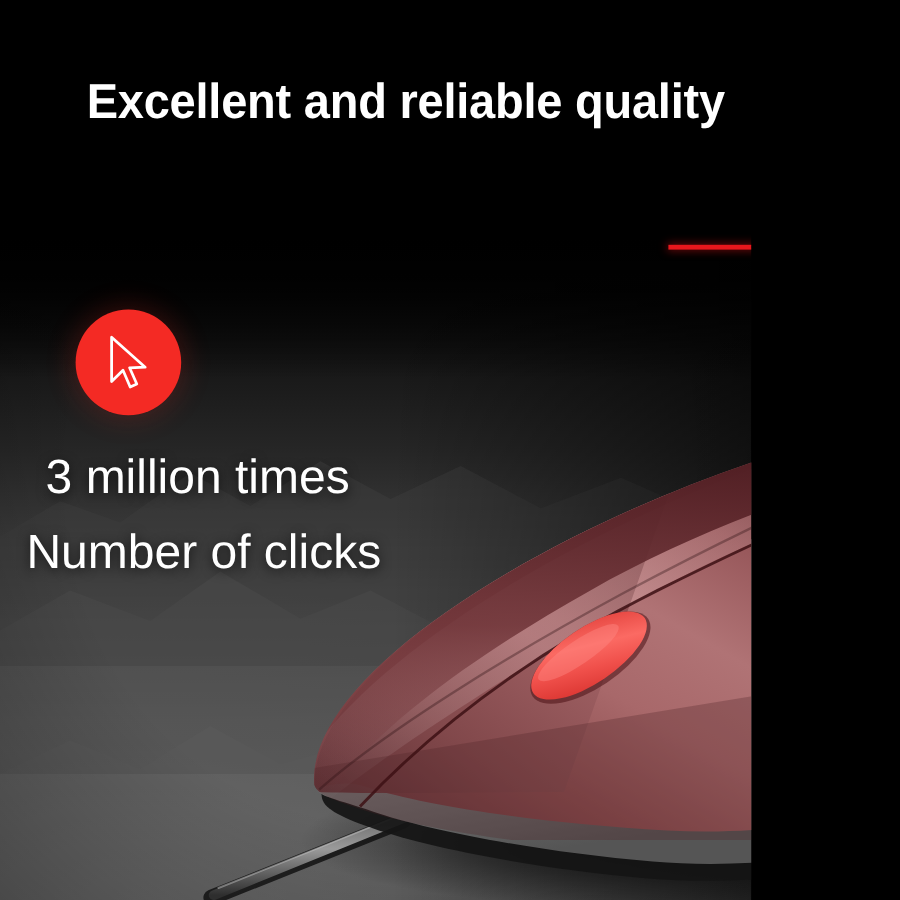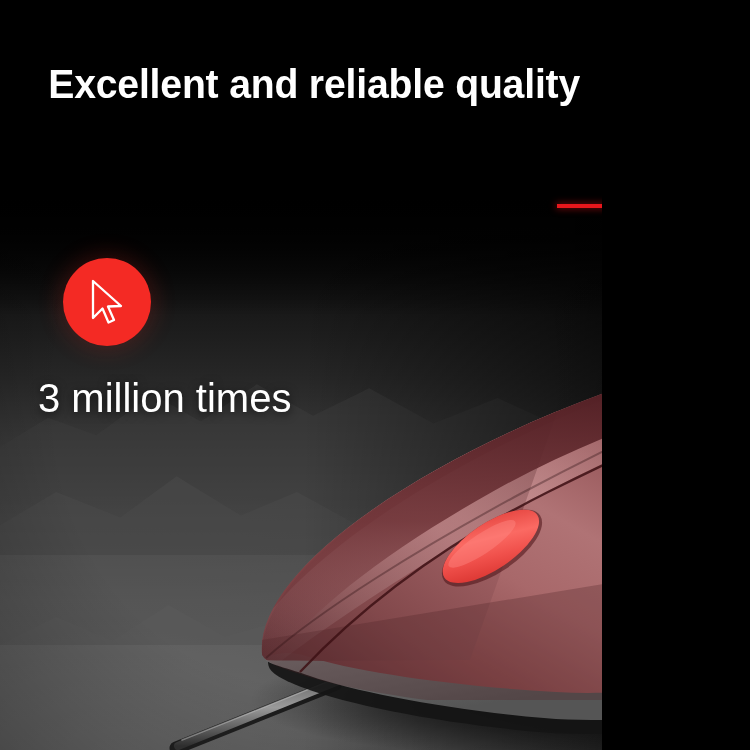--- a/index.html
+++ b/index.html
@@ -11,20 +11,21 @@
   body {
     font-family: "Liberation Sans", sans-serif;
   }
 
   #stage {
     position: relative;
     width: 602px;
     height: 750px;
     overflow: hidden;
     background: #000;
+    padding-left: 24px;
   }
 
   
   .bg-base {
     position: absolute;
     inset: 0;
     background: linear-gradient(
         to bottom,
         #000000 0%,
         #000000 24%,
@@ -344,14 +345,15 @@
 
   <div class="red-rule"></div>
 
   <div class="cursor-badge">
     <svg viewBox="0 0 42 48">
       <path d="M6,3 L6,40 L15.5,30.5 L21.5,44.5 L27,42 L21,28.5 L34,28 Z" fill="none" stroke="#ffffff" stroke-width="2.3" stroke-linejoin="round" stroke-linecap="round"></path>
     </svg>
   </div>
 
   <div class="stat-line stat-line-1">3 million times</div>
+  <div class="stat-line stat-line-2">Number of clicks</div>
 
 </div>
 
 </body></html>

